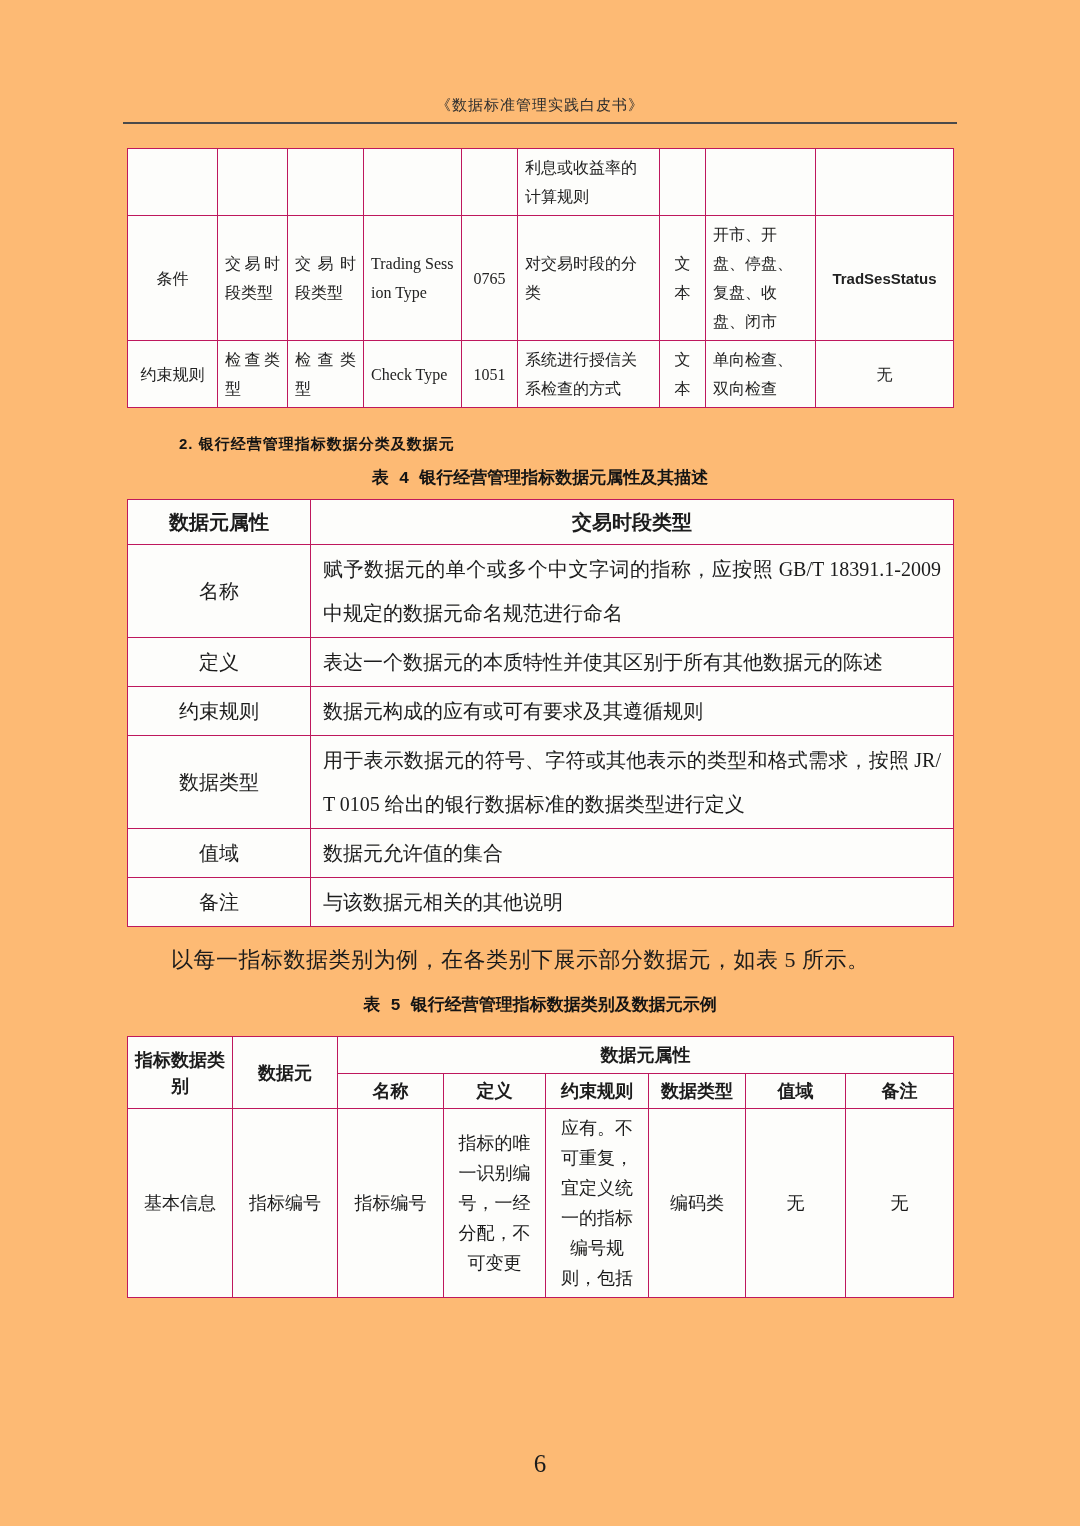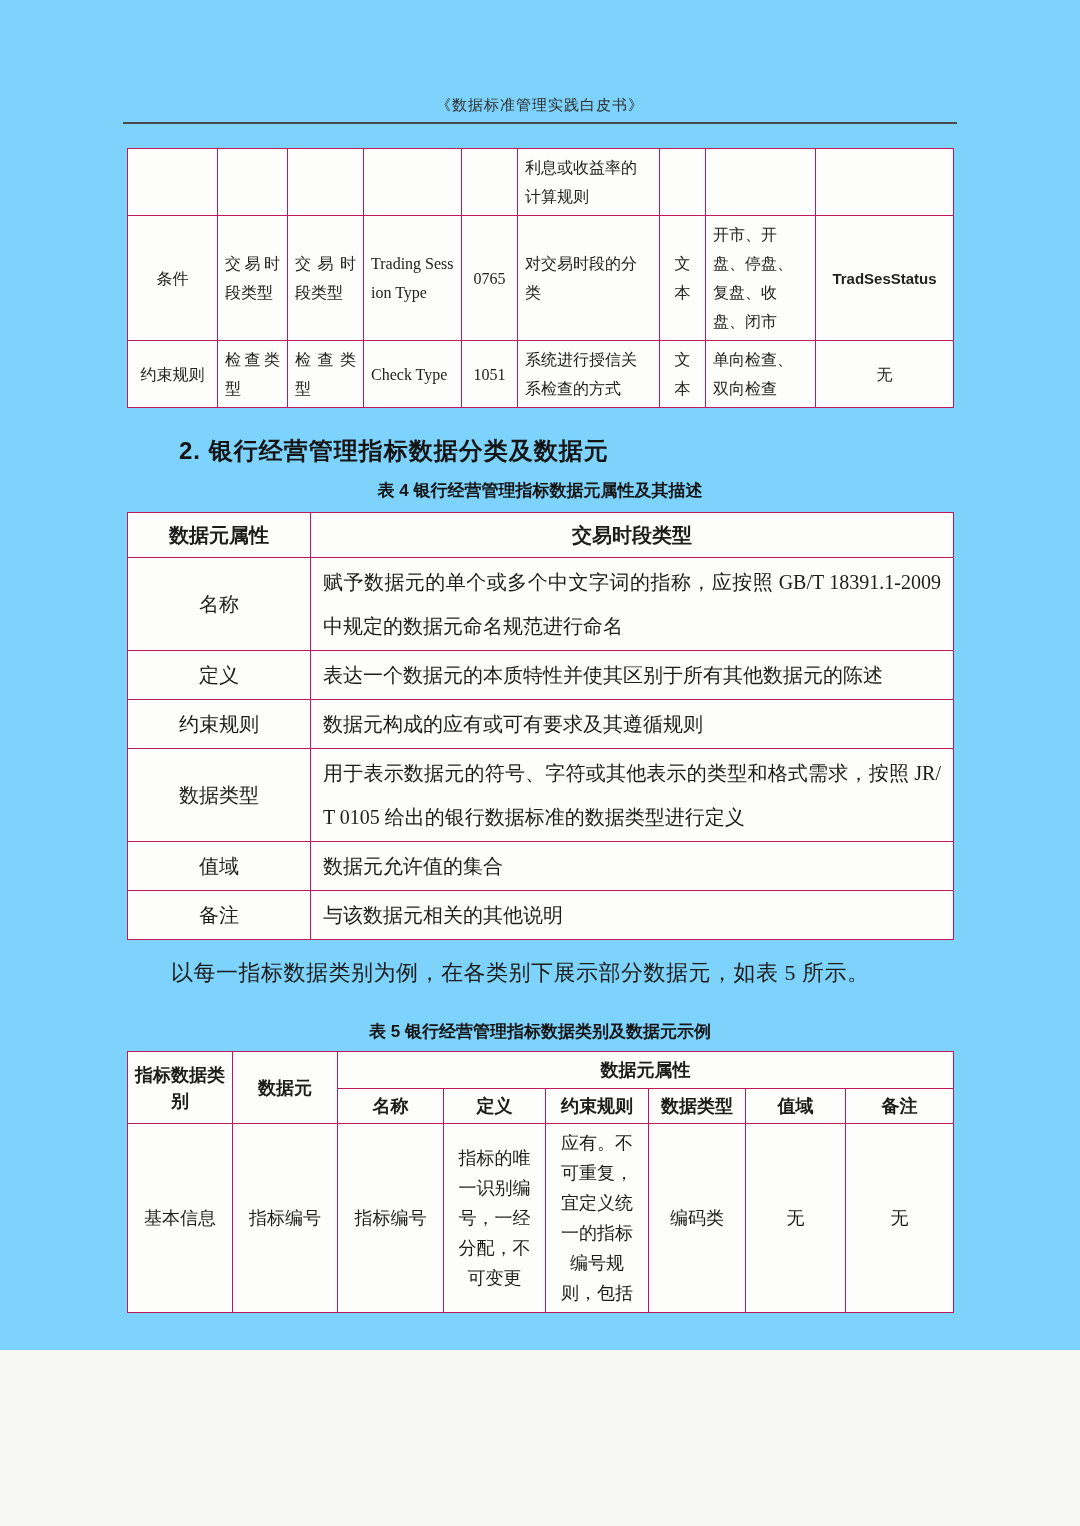--- a/index.html
+++ b/index.html
@@ -3,22 +3,22 @@
 <meta charset="utf-8">
 <style>
   html,body{margin:0;padding:0;}
   body{
     width:1080px;height:1526px;
     background:#f6f6f4;
     font-family:"Liberation Serif","DejaVu Serif",serif;
     color:#1c1c1c;
   }
   .page{
-    position:relative;width:1080px;height:1350px;
-    background:#7dd3fc;overflow:hidden;
+    position:relative;width:1080px;height:1526px;
+    background:#fdba74;overflow:hidden;
   }
   .content{width:826px;margin:0 auto;}
 
   
   .doc-header{padding-top:96px;text-align:center;}
   .doc-header .title{font-size:15px;letter-spacing:1px;color:#2e2e2e;}
   .header-rule{width:834px;height:0;border-bottom:2px solid #4a4a4a;margin:7px auto 0;}
 
   
   table{border-collapse:collapse;table-layout:fixed;width:826px;background:#fdfdfb;}
@@ -32,52 +32,52 @@
   .top-table td{font-size:16px;line-height:29px;padding:4px 7px;color:#222;}
   .top-table .r-partial td{height:54px;}
   .top-table .r-cond td{height:92px;}
   .top-table .r-risk td{height:56px;}
   .top-table td.en{font-size:16px;}
   .top-table td.remark-en{font-family:"Liberation Sans","DejaVu Sans",sans-serif;font-weight:bold;font-size:15px;}
 
   
   .section-heading{
     margin:27px 0 0 52px;
-    font-size:24px;font-weight:bold;
+    font-size:15px;font-weight:bold;
     font-family:"Liberation Sans","DejaVu Sans",sans-serif;
     color:#141414;letter-spacing:1px;
   }
   .para{
     margin-top:12px;
     font-size:22px;line-height:54px;
     text-align:justify;text-indent:2em;
     color:#1b1b1b;letter-spacing:0.5px;
   }
   .para.second{margin-top:6px;}
 
   
   .table-caption{
     margin-top:12px;text-align:center;
     font-size:17px;font-weight:bold;
-    font-family:Liberation Sans, sans-serif;
+    font-family:Liberation Mono, monospace;
     color:#141414;
   }
-  .table-caption.five{margin-top:20px;}
+  .table-caption.five{margin-top:6px;}
 
   
   .table4{margin-top:10px;}
   .table4 th{
     font-size:20px;font-weight:bold;height:42px;
     font-family:"Liberation Sans","DejaVu Sans",sans-serif;text-align:center;
   }
   .table4 td.attr{text-align:center;font-size:20px;line-height:44px;}
   .table4 td.desc{font-size:20px;line-height:44px;padding:2px 12px;text-align:justify;}
 
   
-  .table5{margin-top:8px;padding-left:13px;}
+  .table5{margin-top:20px;padding-left:13px;}
   .table5 th{
     font-size:18px;font-weight:bold;line-height:26px;
     font-family:"Liberation Sans","DejaVu Sans",sans-serif;text-align:center;
   }
   .table5 .hrow1 th{height:34px;}
   .table5 .hrow2 th{height:32px;}
   .table5 td{font-size:18px;line-height:30px;padding:4px 7px;text-align:center;}
 
   
   .page-number{

